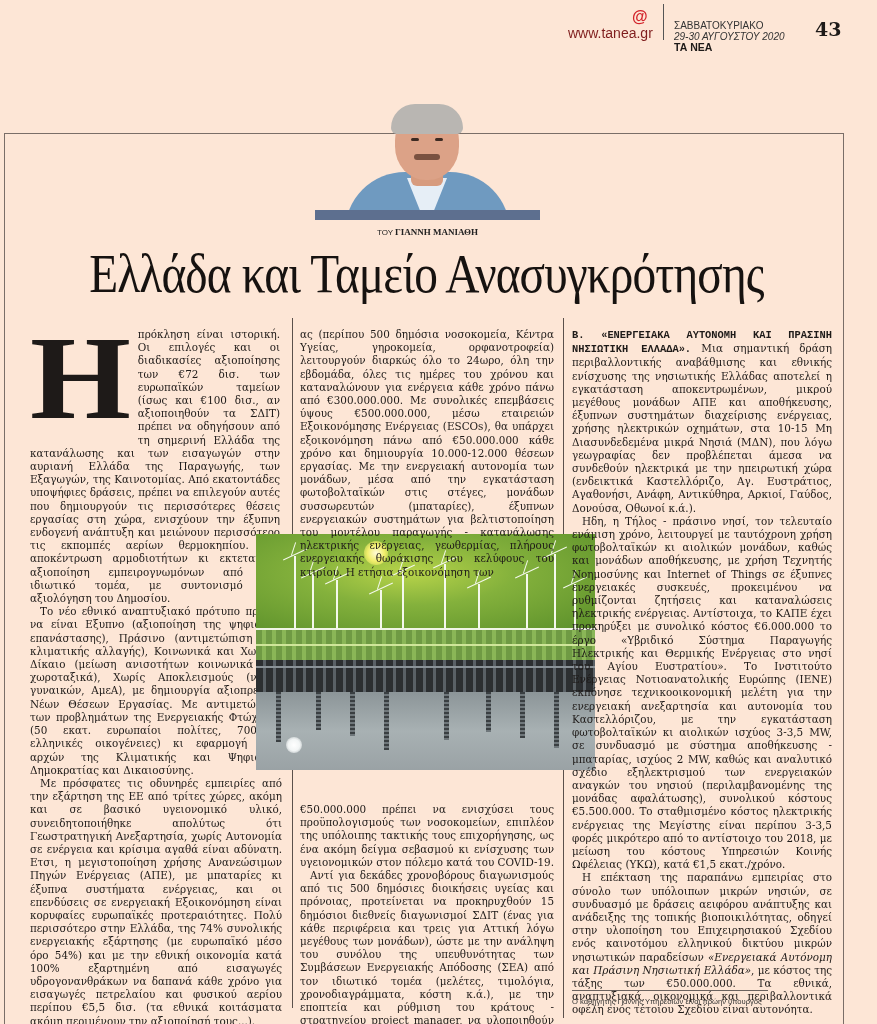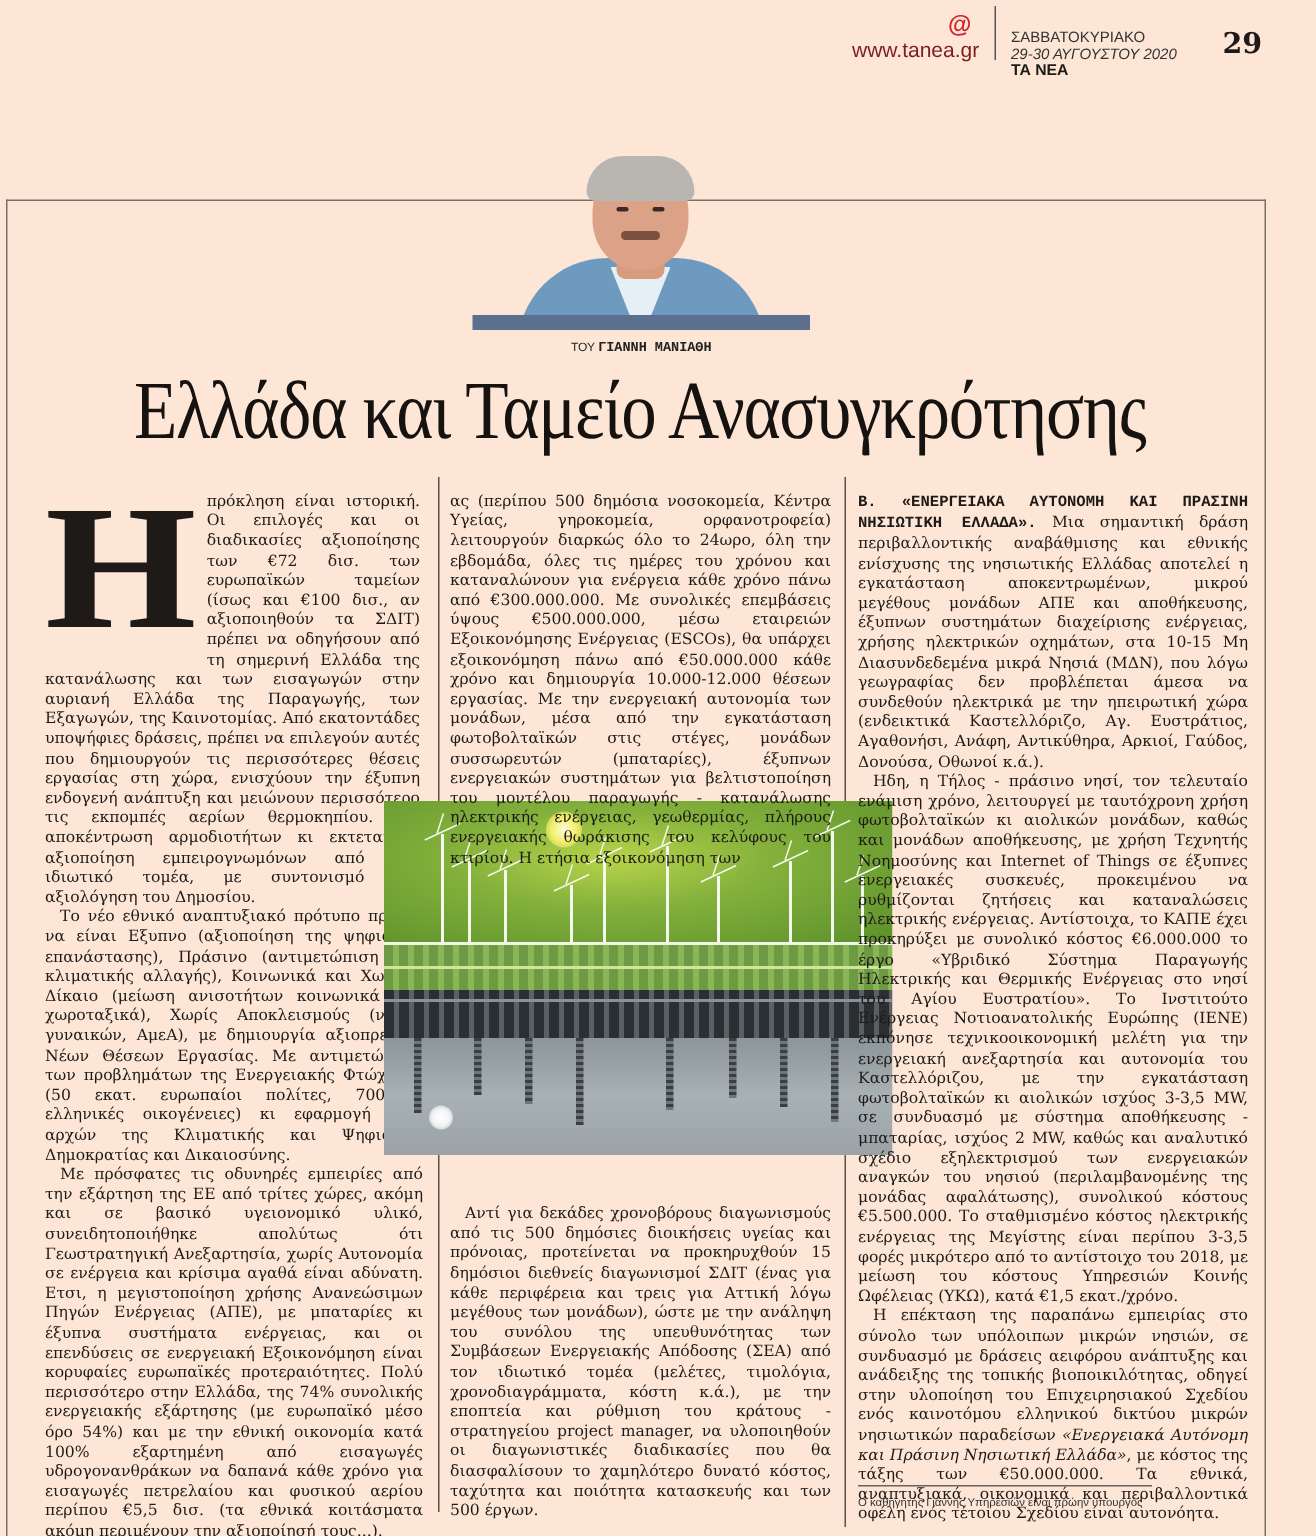--- a/index.html
+++ b/index.html
@@ -25,21 +25,21 @@
   .p-jacket { position: absolute; left: 0; top: 70px; width: 165px; height: 60px; background: #6f9ac0; border-radius: 60px 60px 0 0; }
   .p-shirt { position: absolute; left: 62px; top: 76px; width: 40px; height: 40px; background: #e6eef6; clip-path: polygon(0 0, 100% 0, 60% 100%, 40% 100%); }
   .p-neck { position: absolute; left: 66px; top: 60px; width: 32px; height: 24px; background: #d79b7e; border-radius: 6px; }
   .p-face { position: absolute; left: 50px; top: 8px; width: 64px; height: 70px; background: #dca287; border-radius: 44% 44% 48% 48%; }
   .p-hair { position: absolute; left: 46px; top: 2px; width: 72px; height: 30px; background: #b9b6b2; border-radius: 40px 40px 10px 10px; }
   .p-mous { position: absolute; left: 69px; top: 52px; width: 26px; height: 6px; background: #7a5140; border-radius: 4px; }
   .p-eye1, .p-eye2 { position: absolute; top: 36px; width: 8px; height: 3px; background: #3d2a22; border-radius: 2px; }
   .p-eye1 { left: 66px; } .p-eye2 { left: 90px; }
   .portrait-bar { position: absolute; left: 315px; top: 210px; width: 225px; height: 10px; background: #5d6f8f; }
   .byline { position: absolute; left: 0; width: 855px; top: 227px; text-align: center; font-family: "Liberation Sans", sans-serif; font-size: 8px; color: #222; }
-  .byline b { font-family: Liberation Mono, monospace; font-size: 9px; }
+  .byline b { font-family: Liberation Serif, serif; font-size: 9px; }
 
   .headline { position: absolute; left: 0; width: 853px; top: 242px; text-align: center; font-family: "Liberation Serif", serif; font-size: 55px; letter-spacing: -1px; transform: scaleX(0.86); transform-origin: center; color: #161210; white-space: nowrap; }
 
   .col { position: absolute; font-size: 10.4px; line-height: 13.2px; text-align: justify; hyphens: auto; }
   .col p { margin: 0; text-indent: 10px; }
   .col p.noind { text-indent: 0; }
   .col b { font-weight: normal; }
   .col1 { left: 30px; top: 328px; width: 250px; }
   .col2 { left: 300px; top: 328px; width: 254px; }
   .col2b { left: 300px; top: 803px; width: 254px; }
@@ -72,21 +72,21 @@
 </head>
 <body>
 
 <div class="masthead">
   <span class="mh-at">@</span>
   <span class="mh-url">www.tanea.gr</span>
   <span class="mh-sep"></span>
   <span class="mh-paper">ΤΑ ΝΕΑ</span>
   <span class="mh-day">ΣΑΒΒΑΤΟΚΥΡΙΑΚΟ</span>
   <span class="mh-date">29-30 ΑΥΓΟΥΣΤΟΥ 2020</span>
-  <span class="mh-page">29</span>
+  <span class="mh-page">43</span>
 </div>
 
 <div class="frame"></div>
 
 <div class="portrait">
   <div class="p-jacket"></div>
   <div class="p-shirt"></div>
   <div class="p-neck"></div>
   <div class="p-face"></div>
   <div class="p-hair"></div>
@@ -143,20 +143,21 @@
   <div class="pylon" style="left:230px;top:158px;height:40px;"></div>
   <div class="pylon" style="left:264px;top:158px;height:46px;"></div>
   <div class="pylon" style="left:298px;top:158px;height:56px;"></div>
   <div class="il-moon"></div>
 </div>
 
 <div class="col col2">
   <p class="noind">ας (περίπου 500 δημόσια νοσοκομεία, Κέντρα Υγείας, γηροκομεία, ορφανοτροφεία) λειτουργούν διαρκώς όλο το 24ωρο, όλη την εβδομάδα, όλες τις ημέρες του χρόνου και καταναλώνουν για ενέργεια κάθε χρόνο πάνω από €300.000.000. Με συνολικές επεμβάσεις ύψους €500.000.000, μέσω εταιρειών Εξοικονόμησης Ενέργειας (ESCOs), θα υπάρχει εξοικονόμηση πάνω από €50.000.000 κάθε χρόνο και δημιουργία 10.000-12.000 θέσεων εργασίας. Με την ενεργειακή αυτονομία των μονάδων, μέσα από την εγκατάσταση φωτοβολταϊκών στις στέγες, μονάδων συσσωρευτών (μπαταρίες), έξυπνων ενεργειακών συστημάτων για βελτιστοποίηση του μοντέλου παραγωγής - κατανάλωσης ηλεκτρικής ενέργειας, γεωθερμίας, πλήρους ενεργειακής θωράκισης του κελύφους του κτιρίου. Η ετήσια εξοικονόμηση των</p>
 </div>
 <div class="col col2b">
+  <p class="noind">€50.000.000 πρέπει να ενισχύσει τους προϋπολογισμούς των νοσοκομείων, επιπλέον της υπόλοιπης τακτικής τους επιχορήγησης, ως ένα ακόμη δείγμα σεβασμού κι ενίσχυσης των υγειονομικών στον πόλεμο κατά του COVID-19.</p>
   <p>
     <span>Αντί για δεκάδες χρονοβόρους διαγωνισμούς από τις 500 δημόσιες διοικήσεις υγείας και πρόνοιας, προτείνεται να προκηρυχθούν </span><b>15 δημόσιοι διεθνείς διαγωνισμοί ΣΔΙΤ</b><span> (ένας για κάθε περιφέρεια και τρεις για Αττική λόγω μεγέθους των μονάδων), ώστε με την ανάληψη του συνόλου της υπευθυνότητας των Συμβάσεων Ενεργειακής Απόδοσης (ΣΕΑ) από τον ιδιωτικό τομέα (μελέτες, τιμολόγια, χρονοδιαγράμματα, κόστη κ.ά.), με την εποπτεία και ρύθμιση του κράτους - στρατηγείου project manager, να υλοποιηθούν οι διαγωνιστικές διαδικασίες που θα διασφαλίσουν το χαμηλότερο δυνατό κόστος, ταχύτητα και ποιότητα κατασκευής και των 500 έργων.</span>
   </p>
 </div>
 
 <div class="col col3">
   <p class="noind">
     <span class="sans-heading">Β. «ΕΝΕΡΓΕΙΑΚΑ ΑΥΤΟΝΟΜΗ ΚΑΙ ΠΡΑΣΙΝΗ ΝΗΣΙΩΤΙΚΗ ΕΛΛΑΔΑ».</span><span> Μια σημαντική δράση περιβαλλοντικής αναβάθμισης και εθνικής ενίσχυσης της νησιωτικής Ελλάδας αποτελεί η εγκατάσταση αποκεντρωμένων, μικρού μεγέθους μονάδων ΑΠΕ και αποθήκευσης, έξυπνων συστημάτων διαχείρισης ενέργειας, χρήσης ηλεκτρικών οχημάτων, στα 10-15 Μη Διασυνδεδεμένα μικρά Νησιά (ΜΔΝ), που λόγω γεωγραφίας δεν προβλέπεται άμεσα να συνδεθούν ηλεκτρικά με την ηπειρωτική χώρα (ενδεικτικά Καστελλόριζο, Αγ. Ευστράτιος, Αγαθονήσι, Ανάφη, Αντικύθηρα, Αρκιοί, Γαύδος, Δονούσα, Οθωνοί κ.ά.).</span>
   </p>
   <p>

